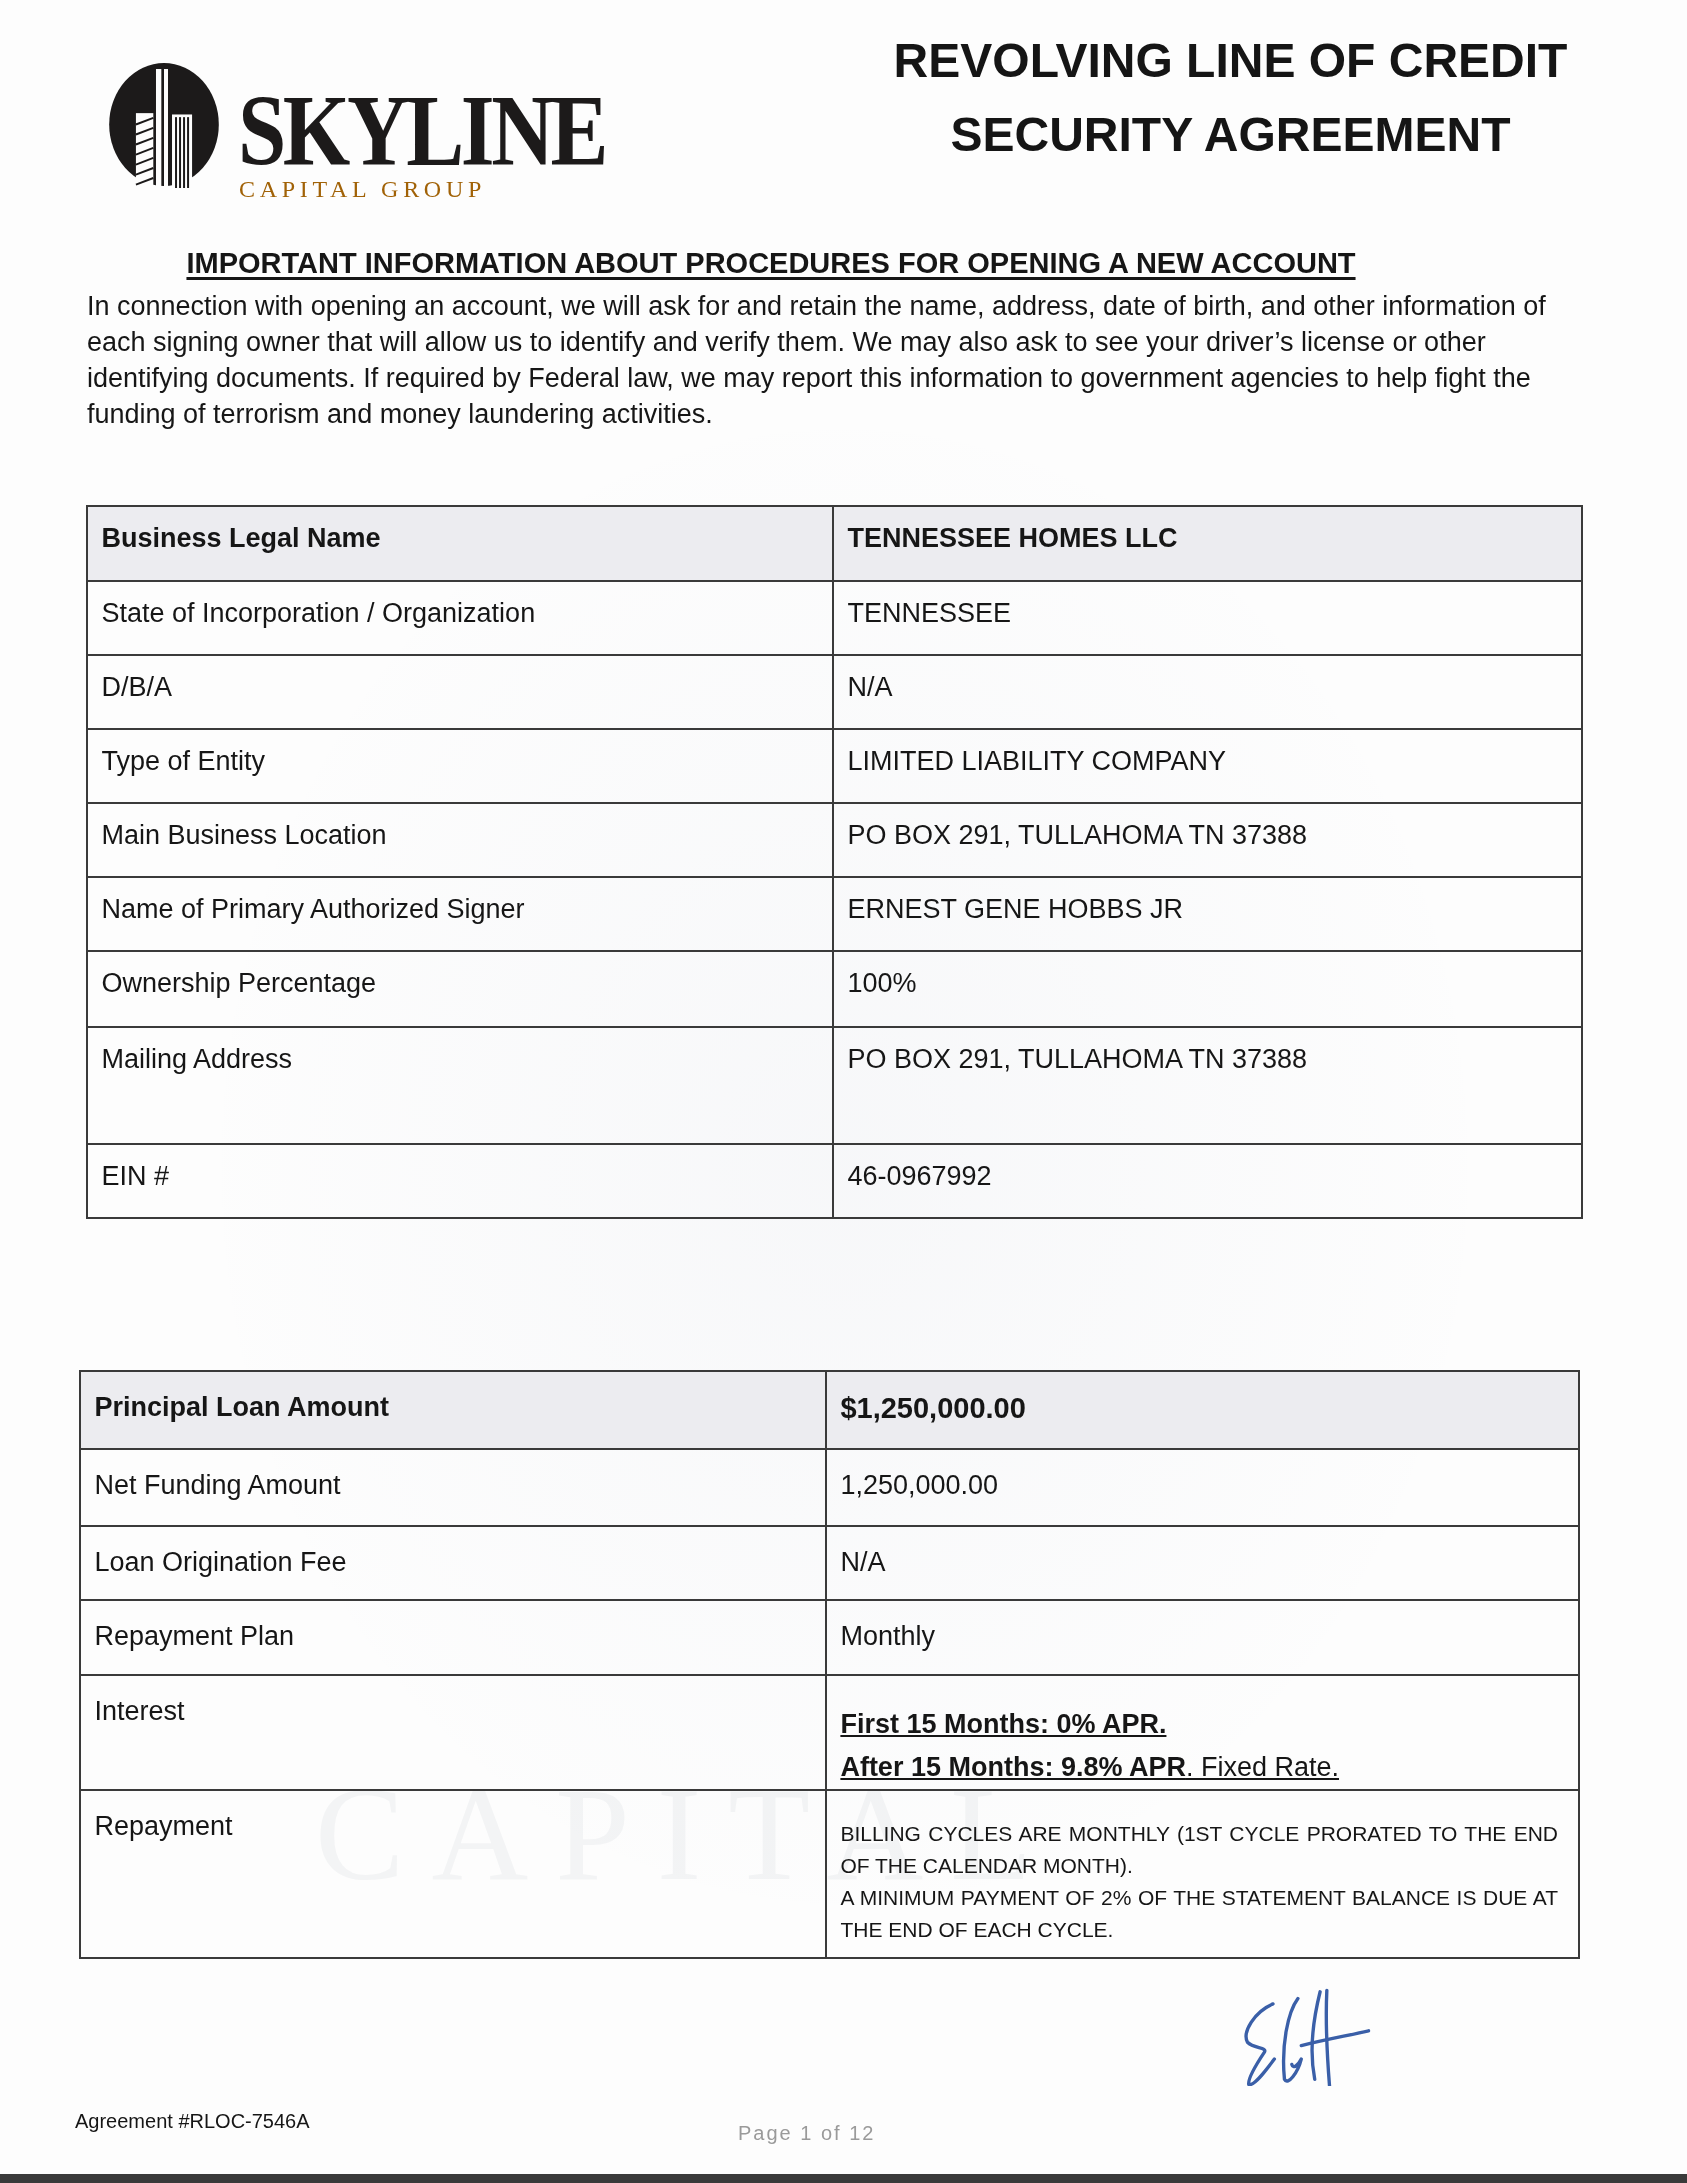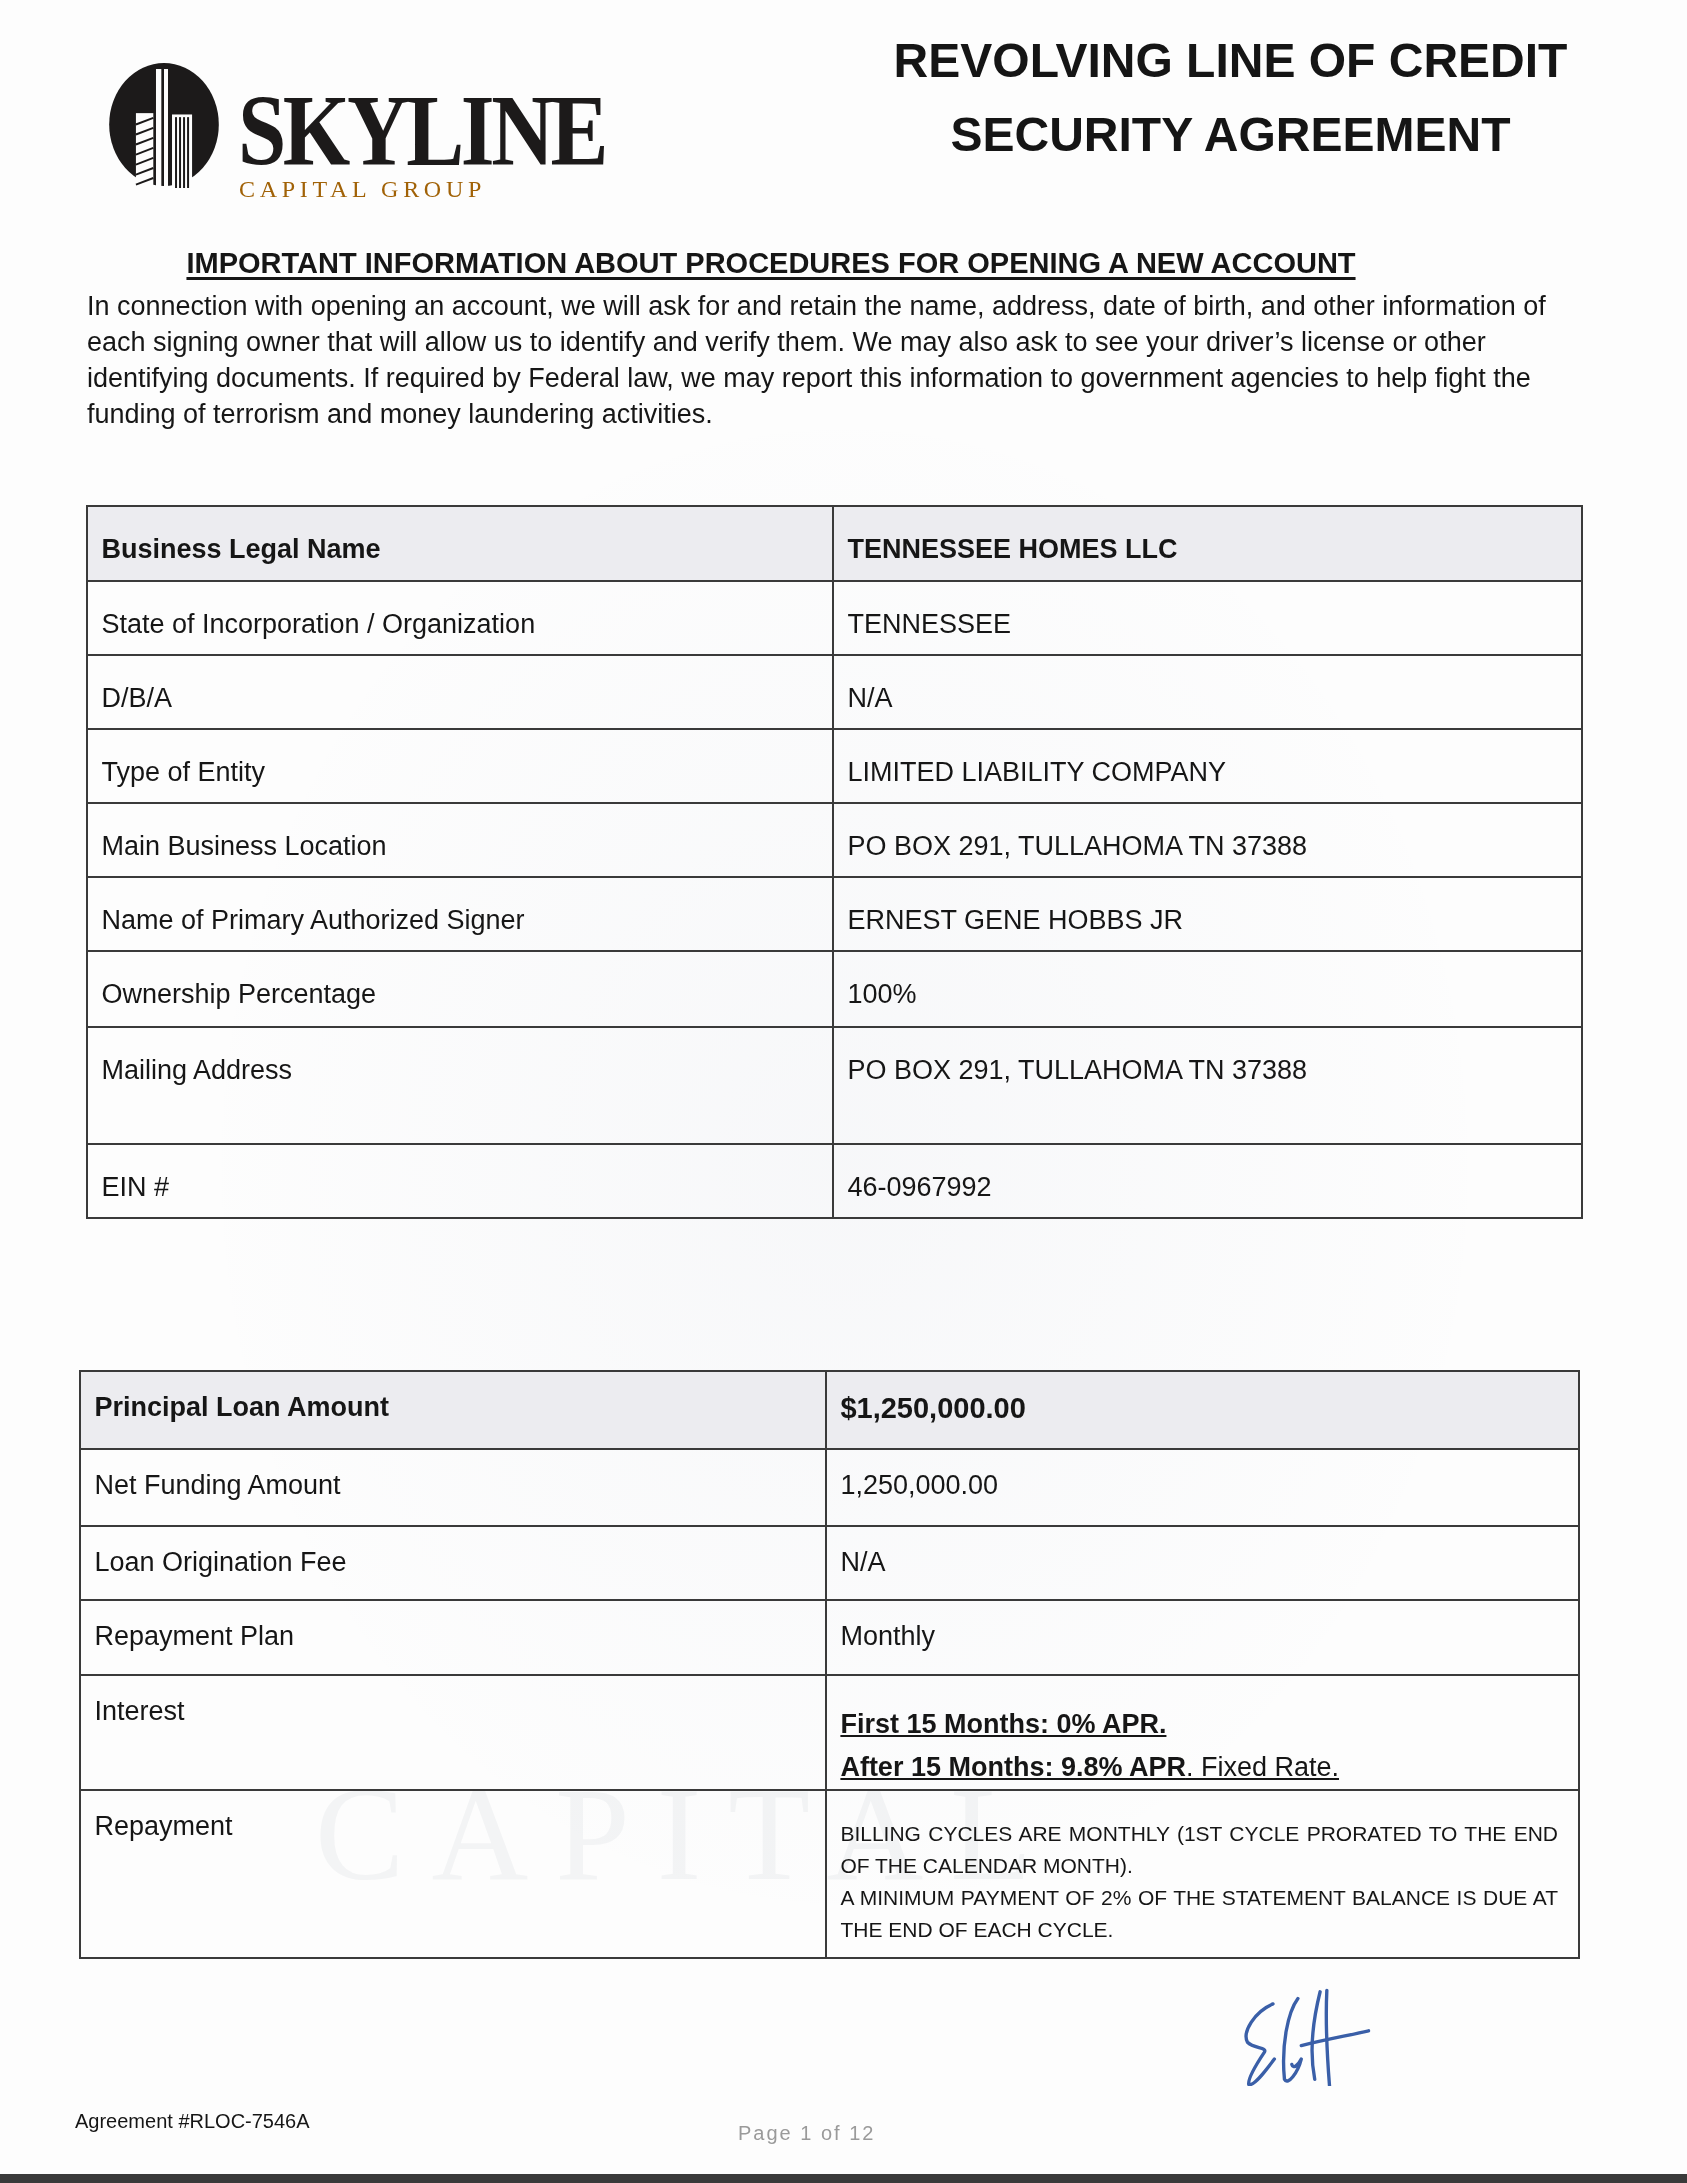--- a/index.html
+++ b/index.html
@@ -52,21 +52,21 @@
   table.form td {
     border: 2px solid #3a3a3a; font-size: 27px; vertical-align: top;
     padding: 0 13.4px; box-sizing: border-box;
   }
   table.form tr.hdr td { background: #ececf0; font-weight: bold; }
   .cell-v { display: block; }
   .bold { font-weight: bold; }
   .small-caps-block { font-size: 21px; line-height: 32px; text-align: justify; }
 
   #business-table { left: 86px; top: 505px; width: 1497px; }
-  #business-table td { padding-top: 27px; }
+  #business-table td { padding-top: 16px; }
   #business-table td:first-child { width: 746px; }
 
   #loan-table { left: 79px; top: 1370px; width: 1501px; }
   #loan-table td { padding-top: 20px; }
   #loan-table td:first-child { width: 746px; }
 
   
   .signature { position: absolute; left: 1234px; top: 1985px; width: 148px; height: 101px; }
   .agreement-no { position: absolute; left: 75px; top: 2110px; font-size: 20px; }
   .page-no { position: absolute; left: 738px; top: 2122px; font-size: 20px; color: #9a9a9a; letter-spacing: 2px; }

